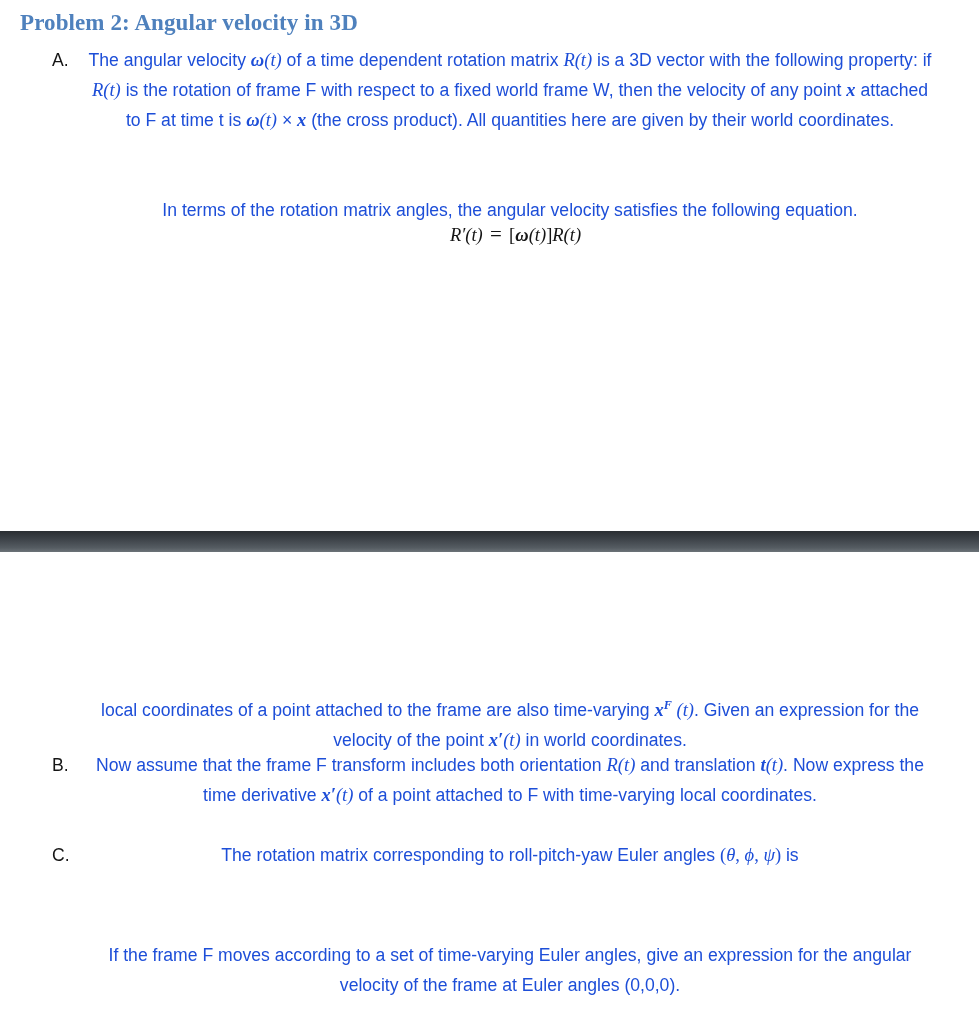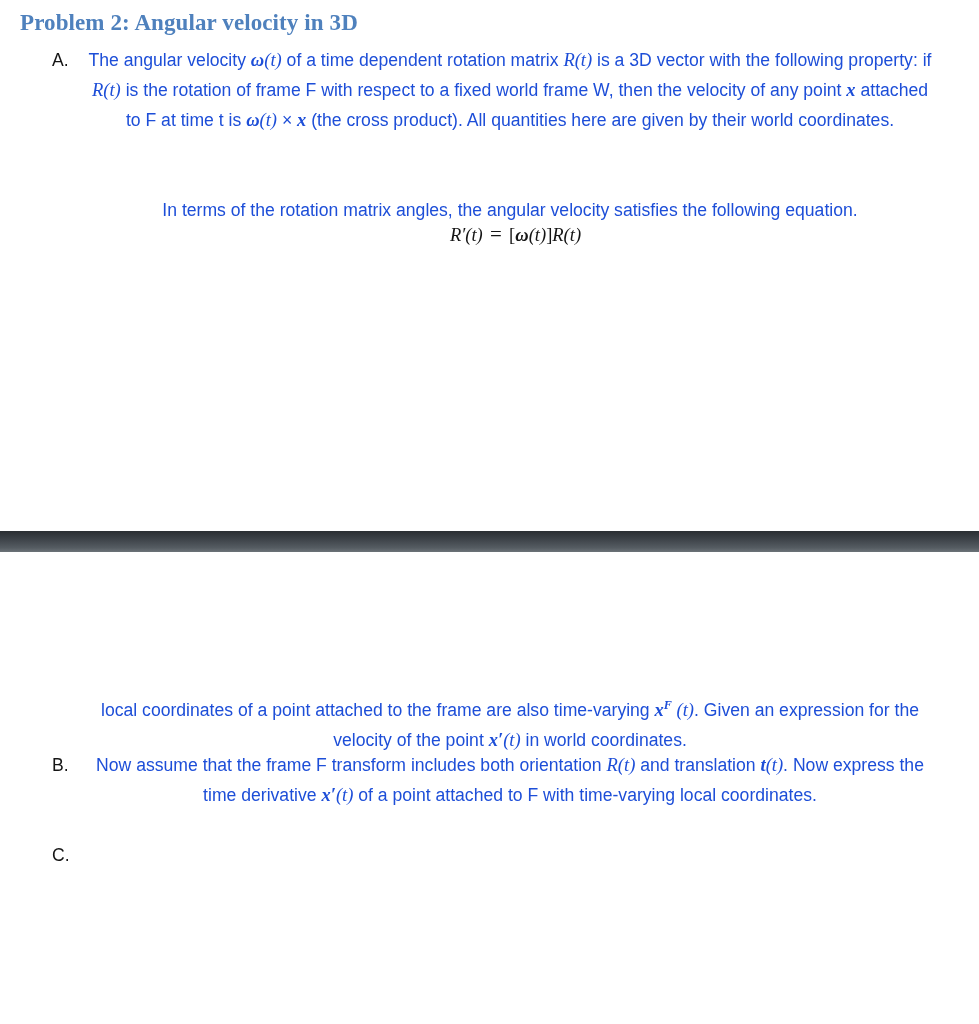--- a/index.html
+++ b/index.html
@@ -140,15 +140,19 @@
   </div>
 
   <div class="list-marker" style="left:52px; top:198px;">B.</div>
 
   <div class="para" style="top:198px;">
     <span>Now assume that the frame F transform includes both orientation </span><span class="math">R(t)</span><span> and translation </span><span class="math-b">t</span><span class="math">(t)</span><span>. Now express the time derivative </span><span class="math-b">x′</span><span class="math">(t)</span><span> of a point attached to F with time-varying local coordinates.</span>
   </div>
 
   <div class="list-marker" style="left:52px; top:288px;">C.</div>
 
+  <div class="para" style="top:288px;">
+    <span>The rotation matrix corresponding to roll-pitch-yaw Euler angles </span><span class="math-up">(<span class="math">θ</span>, <span class="math">ϕ</span>, <span class="math">ψ</span>)</span><span> is</span>
+  </div>
 
+  <div class="para" style="top:388px;">If the frame F moves according to a set of time-varying Euler angles, give an expression for the angular velocity of the frame at Euler angles (0,0,0).</div>
 
 </div>
 
 </body></html>

